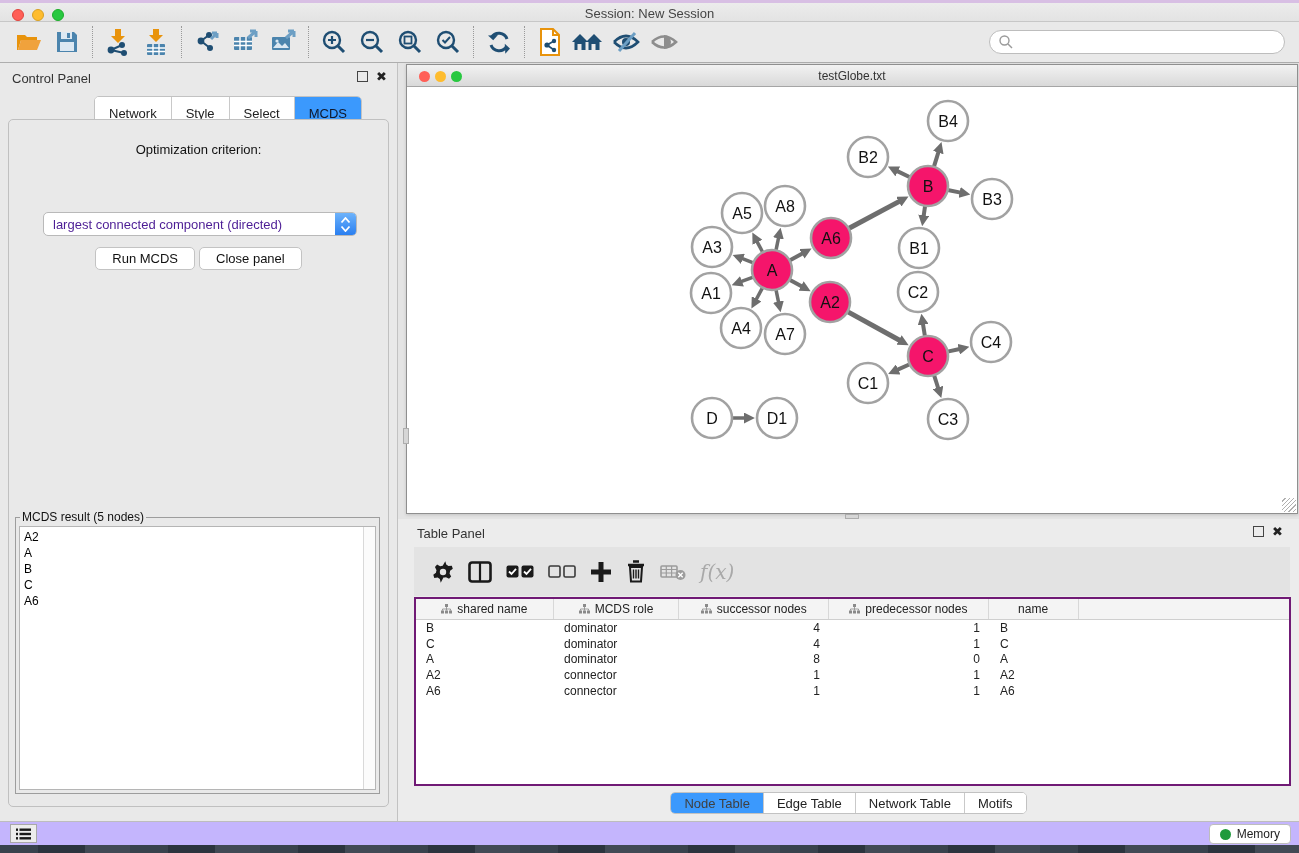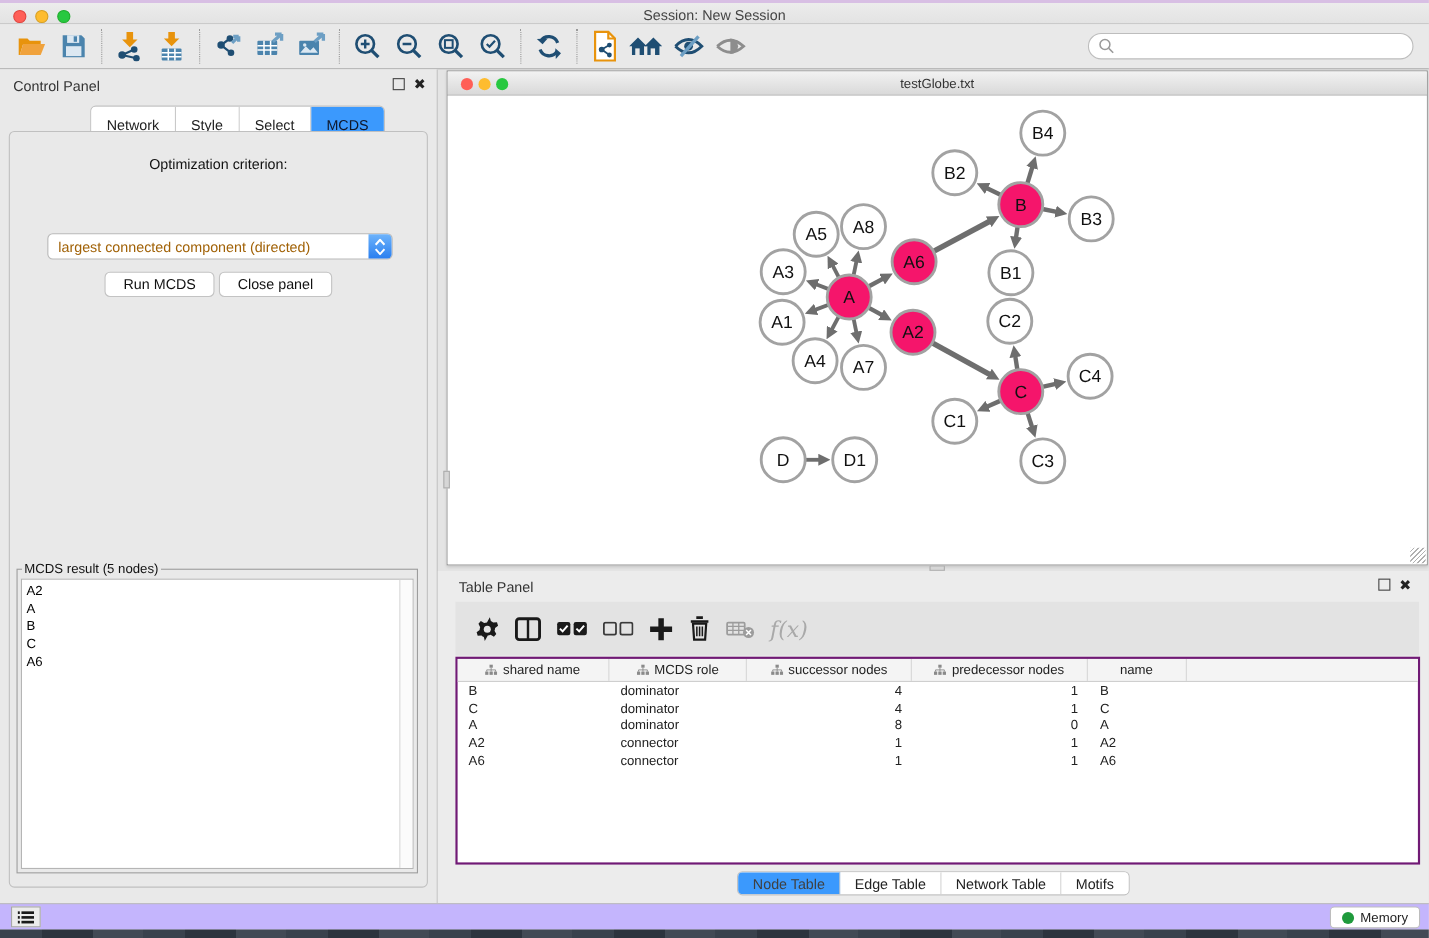--- a/index.html
+++ b/index.html
@@ -30,33 +30,33 @@
 
   
   .control-panel { position:absolute; left:0; top:63px; width:398px; height:758px;
                    background:#e9e9e9; border-right:1px solid #c2c2c2; }
   .panel-header { position:relative; height:30px; }
   .panel-title { position:absolute; left:12px; top:8px; font-size:13px; color:#333; }
   .panel-btns { position:absolute; right:10px; top:8px; display:flex; gap:8px; align-items:center; }
   .float-btn { width:11px; height:11px; border:1.5px solid #444; display:inline-block; }
   .close-btn { font-weight:bold; font-size:13px; color:#222; line-height:11px; }
 
-  .seg-tabs { position:absolute; left:82px; top:33px; display:flex; height:34px;
+  .seg-tabs { position:absolute; left:94px; top:33px; display:flex; height:34px;
               border:1px solid #c2c2c2; border-radius:5px; overflow:hidden; background:#fff; }
   .seg-tab { padding:3px 14px; font-size:13px; color:#222; border-right:1px solid #c9c9c9;
              background:#fff; display:flex; align-items:center; cursor:pointer; }
   .seg-tab:last-child { border-right:none; }
   .seg-tab.selected { background:#3b99fd; color:#0f172a; }
 
   .cp-body { position:absolute; left:8px; right:8px; top:56px; bottom:14px;
              border:1px solid #c0c0c0; border-radius:5px; background:#e9e9e9; }
   .opt-label { text-align:center; margin-top:22px; font-size:13px; color:#111; }
   .dropdown { position:absolute; left:34px; top:92px; width:314px; height:24px; background:#fff;
               border:1px solid #b9b9b9; border-radius:5px; display:flex; align-items:center; cursor:pointer; }
-  .dropdown-text { flex:1; padding-left:9px; font-size:13px; color:#a16207; white-space:nowrap; }
+  .dropdown-text { flex:1; padding-left:9px; font-size:13px; color:#4c1d95; white-space:nowrap; }
   .dropdown-stepper { width:21px; height:22px; background:linear-gradient(#6db3fb,#2a7ff0);
                       border-radius:0 4px 4px 0; display:flex; flex-direction:column;
                       align-items:center; justify-content:center; gap:1px; }
   .btn-row { position:absolute; top:127px; left:0; width:100%; display:flex; justify-content:center; gap:4px; }
   .mac-btn { background:#fff; border:1px solid #c3c3c3; border-radius:5px; padding:3px 16px;
              font-size:13px; color:#111; cursor:pointer; }
 
   .mcds-fieldset { position:absolute; left:6px; right:8px; top:390px; bottom:12px;
                    border:1px solid #9d9d9d; background:#e9e9e9; }
   .mcds-fieldset legend { font-size:12px; color:#111; margin-left:4px; padding:0 2px; }

